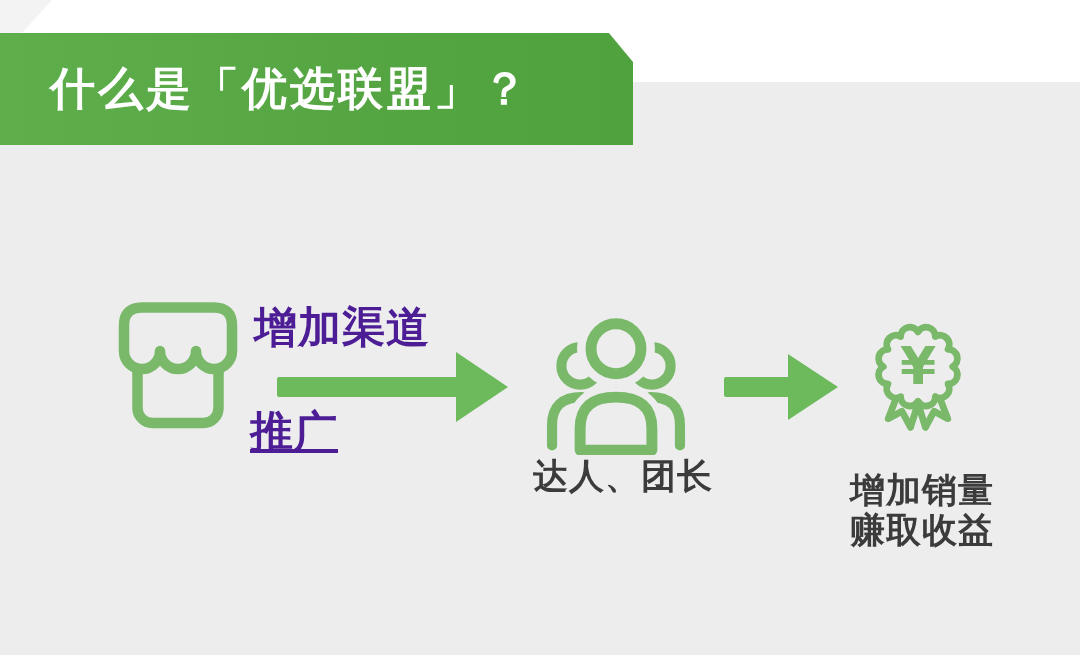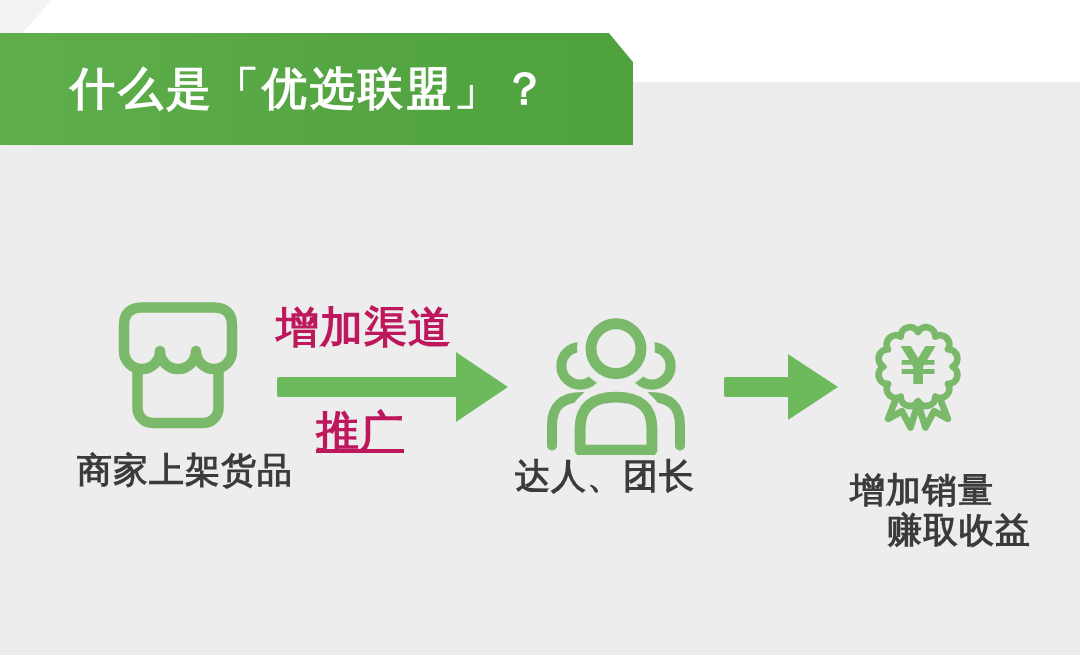--- a/index.html
+++ b/index.html
@@ -25,37 +25,37 @@
     background: #ededee;
   }
   .bottom-strip { position: absolute; left: 0; top: 655px; width: 1080px; height: 10px; background: #ffffff; }
 
   
   .banner {
     position: absolute; left: 0; top: 33px; width: 633px; height: 112px;
     background: linear-gradient(90deg, #5fae4c 0%, #55a643 55%, #4fa23e 100%);
     clip-path: polygon(0 0, 96.2% 0, 100% 26%, 100% 100%, 0 100%);
     display: flex; align-items: center;
-    padding-left: 70px;
+    padding-left: 50px;
   }
   .banner-title {
     color: #ffffff; font-size: 45px; font-weight: bold; letter-spacing: 3px;
     white-space: nowrap;
   }
 
   
   .icon-box { position: absolute; }
   .step-label {
     position: absolute; text-align: center;
     color: #3b3b3b; font-weight: bold; font-size: 35px; letter-spacing: 1px;
     white-space: nowrap; line-height: 1.0;
   }
   .arrow-label {
-    position: absolute; text-align: center;
-    color: #be185d; font-weight: bold; font-size: 43px; letter-spacing: 1px;
+    position: absolute; 
+    color: #4c1d95; font-weight: bold; font-size: 43px; letter-spacing: 1px;
     white-space: nowrap; line-height: 1.0;
   }
 
   
   .arrow { position: absolute; }
   .arrow .shaft { position: absolute; background: #6cba5c; height: 20px; border-radius: 2px; }
   .arrow .head {
     position: absolute; width: 0; height: 0;
     border-top: 35px solid transparent; border-bottom: 35px solid transparent;
     border-left: 52px solid #6cba5c;
@@ -79,21 +79,20 @@
     <span class="banner-title">什么是「优选联盟」？</span>
   </div>
 
   <div class="icon-box" style="left:103px; top:290px;">
     <svg width="150" height="152" viewBox="0 0 100 100">
       <rect x="23" y="32" width="54" height="56" rx="10" fill="none" stroke="#7ab96a" stroke-width="7"></rect>
       <path d="M14,40 L14,23 Q14,11 26,11 L74,11 Q86,11 86,23 L86,40
                A12,12 0 0 1 62,40 A12,12 0 0 1 38,40 A12,12 0 0 1 14,40 Z" fill="#ededee" stroke="#7ab96a" stroke-width="7" stroke-linejoin="round"></path>
     </svg>
   </div>
-  <div class="step-label" style="left:45px; top:452px; width:280px;">商家上架货品</div>
 
   <div class="arrow-label" style="left:254px; top:306px; width:220px;">增加渠道</div>
   <div class="arrow" style="left:277px; top:352px; width:231px; height:70px;">
     <div class="shaft" style="left:0; top:25px; width:185px;"></div>
     <div class="head" style="left:179px; top:0;"></div>
   </div>
   <div class="arrow-label" style="left:250px; top:410px; width:220px;text-decoration:underline;">推广</div>
 
   <div class="icon-box" style="left:538px; top:308px;">
     <svg width="156" height="147" viewBox="0 0 100 94">
@@ -103,21 +102,21 @@
       <path d="M9,88 L9,75 Q9,57 28,57" fill="none" stroke="#7ab96a" stroke-width="6.5" stroke-linecap="round"></path>
       <path d="M91,88 L91,75 Q91,57 72,57" fill="none" stroke="#7ab96a" stroke-width="6.5" stroke-linecap="round"></path>
 
       <circle cx="50" cy="26" r="16" fill="none" stroke="#ededee" stroke-width="18"></circle>
       <path d="M27,91 L27,77 Q27,57 50,57 Q73,57 73,77 L73,91 Z" fill="#ededee" stroke="#ededee" stroke-width="16" stroke-linejoin="round"></path>
 
       <circle cx="50" cy="26" r="16" fill="#ededee" stroke="#7ab96a" stroke-width="7"></circle>
       <path d="M27,91 L27,77 Q27,57 50,57 Q73,57 73,77 L73,91 Z" fill="#ededee" stroke="#7ab96a" stroke-width="7" stroke-linejoin="round"></path>
     </svg>
   </div>
-  <div class="step-label" style="left:485px; top:458px; width:240px;">达人、团长</div>
+  <div class="step-label" style="left:503px; top:458px; width:240px;">达人、团长</div>
 
   <div class="arrow small" style="left:724px; top:354px; width:114px; height:66px;">
     <div class="shaft" style="left:0; top:23px; width:70px;"></div>
     <div class="head" style="left:64px; top:0;"></div>
   </div>
 
   <div class="icon-box" style="left:856px; top:312px;">
     <svg width="124" height="134" viewBox="0 0 100 108">
 
       <path d="M36,60 L26,86 L37,80 L44,93 L53,64 Z" fill="#ededee" stroke="#7ab96a" stroke-width="5.5" stroke-linejoin="round"></path>
@@ -125,15 +124,15 @@
 
       <path d="M78,44
                A7.5,7.5 0 0 1 74.25,58 A7.5,7.5 0 0 1 64,68.25 A7.5,7.5 0 0 1 50,72
                A7.5,7.5 0 0 1 36,68.25 A7.5,7.5 0 0 1 25.75,58 A7.5,7.5 0 0 1 22,44
                A7.5,7.5 0 0 1 25.75,30 A7.5,7.5 0 0 1 36,19.75 A7.5,7.5 0 0 1 50,16
                A7.5,7.5 0 0 1 64,19.75 A7.5,7.5 0 0 1 74.25,30 A7.5,7.5 0 0 1 78,44 Z" fill="#ededee" stroke="#7ab96a" stroke-width="5.5" stroke-linejoin="round"></path>
       <text x="50" y="58" text-anchor="middle" fill="#7ab96a" font-size="42" font-weight="bold" font-family="DejaVu Sans, Liberation Sans, sans-serif">¥</text>
     </svg>
   </div>
   <div class="step-label" style="left:802px; top:472px; width:240px;">增加销量</div>
-  <div class="step-label" style="left:839px; top:512px; width:240px;">赚取收益</div>
+  <div class="step-label" style="left:802px; top:512px; width:240px;">赚取收益</div>
 
 </div>
 
 </body></html>

